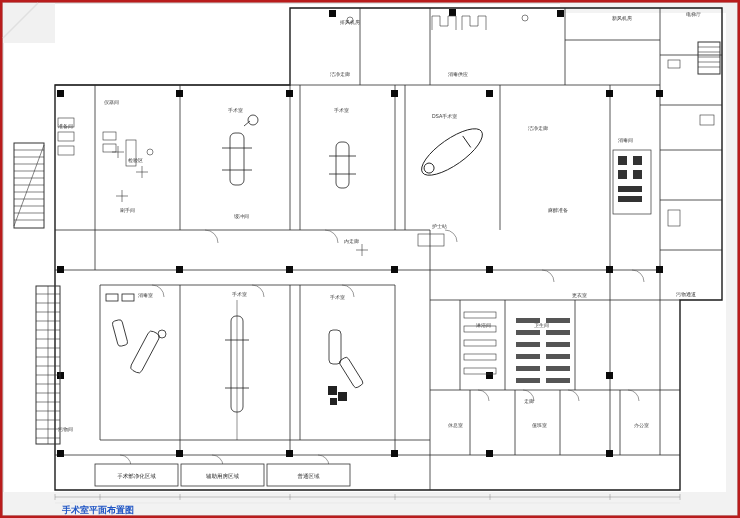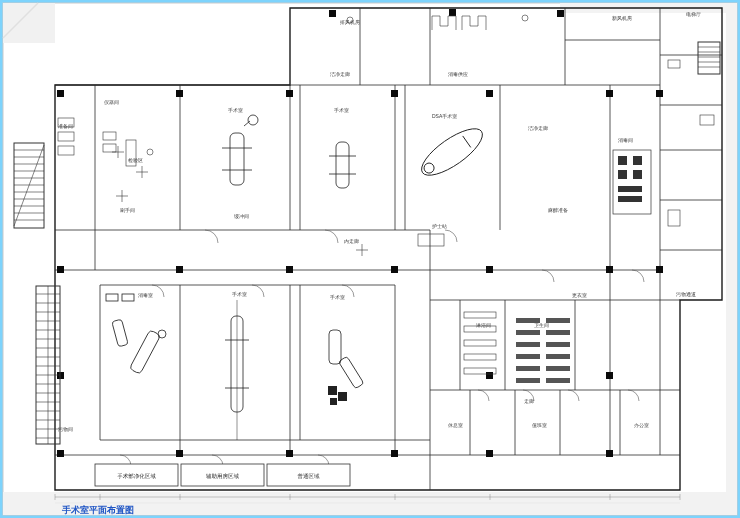--- a/index.html
+++ b/index.html
@@ -1,17 +1,17 @@
 <!DOCTYPE html>
 <html><head>
 <meta charset="utf-8">
 <style>
   html,body{margin:0;padding:0;background:#ffffff;}
   .stage{
-    position:relative;width:740px;height:518px;background:#7dd3fc;
+    position:relative;width:740px;height:518px;background:#b91c1c;
     overflow:hidden;font-family:"Liberation Sans",sans-serif;
   }
   .stage svg{position:absolute;left:0;top:0;}
   svg text{font-family:"Liberation Sans",sans-serif;fill:#3a3a3a;}
   .lbl{font-size:5px;}
   .legend-text{font-size:5.5px;text-anchor:middle;fill:#2a2a2a;}
   .title-text{font-size:9px;fill:#1f55c4;font-weight:bold;}
 </style>
 </head>
 <body>

